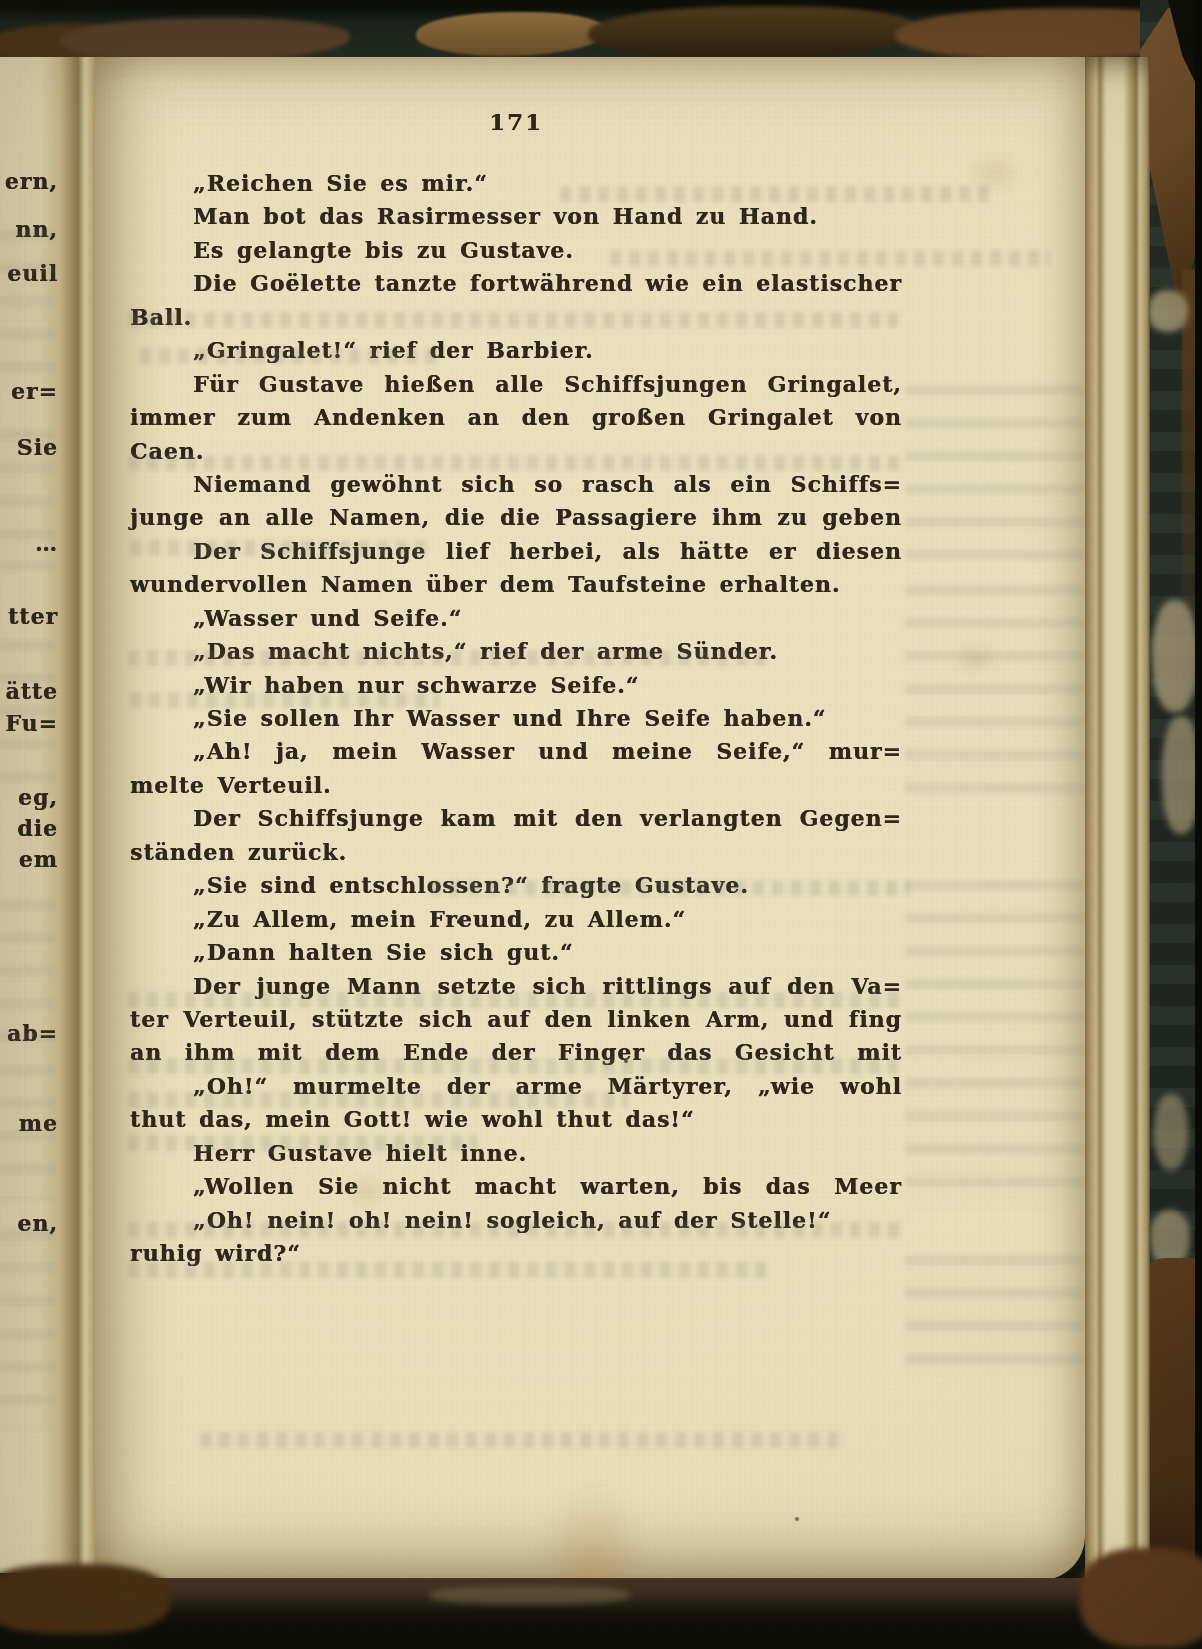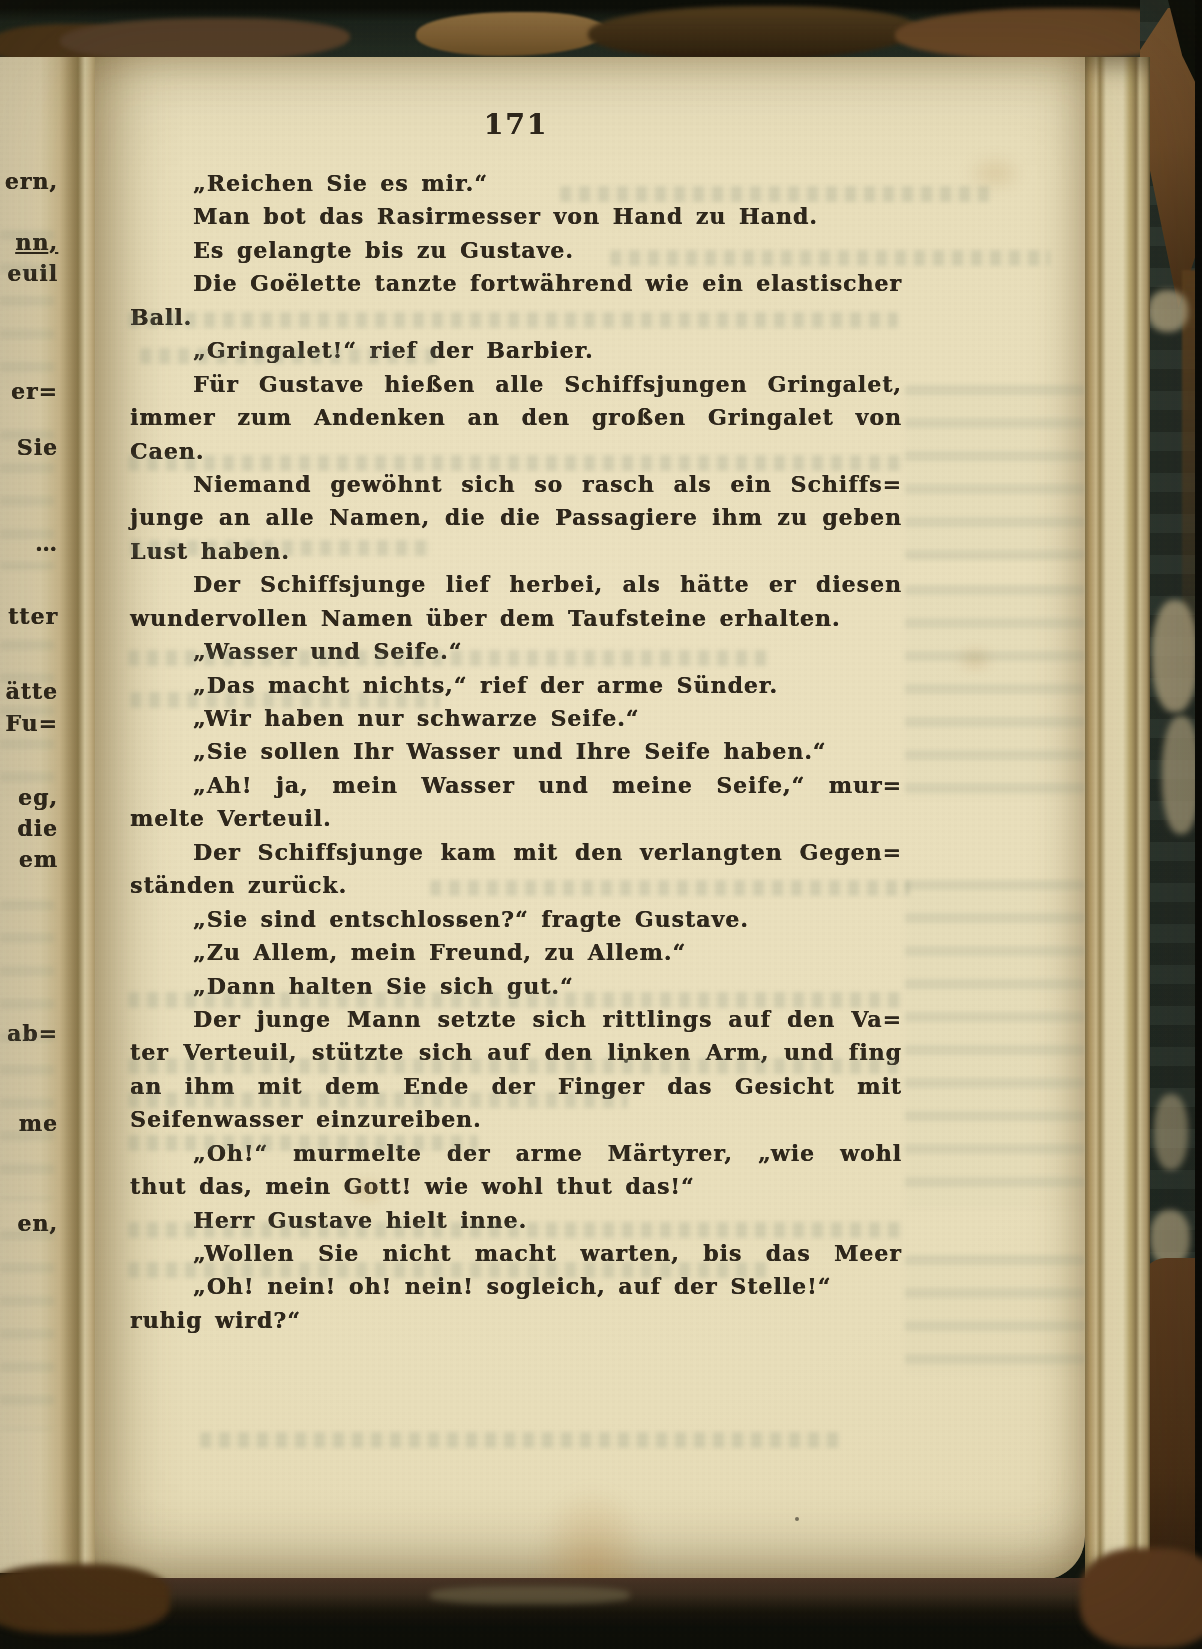--- a/index.html
+++ b/index.html
@@ -59,21 +59,21 @@
   
   .page{position:absolute;left:95px;top:57px;width:990px;height:1523px;
     background:
       radial-gradient(120% 90% at 45% 40%, #ece2c1 0, #e8deba 55%, #e0d4ac 100%);
     border-bottom-right-radius:44px;
     box-shadow:inset 54px 0 56px -34px rgba(120,95,50,.5),
                inset -34px 0 44px -26px rgba(125,100,58,.4),
                inset 0 36px 44px -28px rgba(120,95,50,.35),
                inset 0 -48px 56px -30px rgba(105,85,45,.45);}
   .page-number{position:absolute;left:35px;top:51px;width:772px;text-align:center;
-    font-weight:bold;font-size:28px;color:#2e271c;letter-spacing:2px;
+    font-weight:bold;font-size:23px;color:#2e271c;letter-spacing:2px;
     text-shadow:0.3px 0 0 #2e271c;}
   .text-block{position:absolute;left:35px;top:110px;width:772px;color:#2e271c;}
   .line{height:33.45px;font-size:22px;font-weight:bold;line-height:32px;
     letter-spacing:1px;word-spacing:4px;white-space:nowrap;
     text-shadow:0.3px 0 0 #2e271c;}
   .line.ind{padding-left:63px;}
   .line.jst{display:flex;justify-content:space-between;white-space:normal;padding-left:0;}
   .line.jst.ind{margin-left:63px;}
 
   
@@ -136,21 +136,21 @@
     <div class="wear w6"></div>
     <div class="leather-bottom"></div>
     <div class="black-tr"></div>
     <div class="black-edge"></div>
   </div>
 
   <div class="page-edges"></div>
 
   <div class="facing-strip" id="facingStrip">
       <div class="frag" style="top: 109px;">ern,</div>
-      <div class="frag" style="top: 170px; text-decoration: underline;">nn,</div>
+      <div class="frag" style="top: 157px;">nn,</div>
       <div class="frag" style="top: 201px;">euil</div>
       <div class="frag" style="top: 319px;">er=</div>
       <div class="frag" style="top: 375px;">Sie</div>
       <div class="frag" style="top: 471px;">…</div>
       <div class="frag" style="top: 544px;">tter</div>
       <div class="frag" style="top: 619px;">ätte</div>
       <div class="frag" style="top: 651px;">Fu=</div>
       <div class="frag" style="top: 725px;">eg,</div>
       <div class="frag" style="top: 756px;">die</div>
       <div class="frag" style="top: 787px;">em</div>
@@ -215,21 +215,20 @@
           <span>an</span>
           <span>alle</span>
           <span>Namen,</span>
           <span>die</span>
           <span>die</span>
           <span>Passagiere</span>
           <span>ihm</span>
           <span>zu</span>
           <span>geben</span>
         </div>
-        <div class="line">Lust haben.</div>
         <div class="line ind jst">
           <span>Der</span>
           <span>Schiffsjunge</span>
           <span>lief</span>
           <span>herbei,</span>
           <span>als</span>
           <span>hätte</span>
           <span>er</span>
           <span>diesen</span>
         </div>
@@ -290,21 +289,20 @@
           <span>ihm</span>
           <span>mit</span>
           <span>dem</span>
           <span>Ende</span>
           <span>der</span>
           <span>Finger</span>
           <span>das</span>
           <span>Gesicht</span>
           <span>mit</span>
         </div>
-        <div class="line">Seifenwasser einzureiben.</div>
         <div class="line ind jst">
           <span>„Oh!“</span>
           <span>murmelte</span>
           <span>der</span>
           <span>arme</span>
           <span>Märtyrer,</span>
           <span>„wie</span>
           <span>wohl</span>
         </div>
         <div class="line">thut das, mein Gott! wie wohl thut das!“</div>

